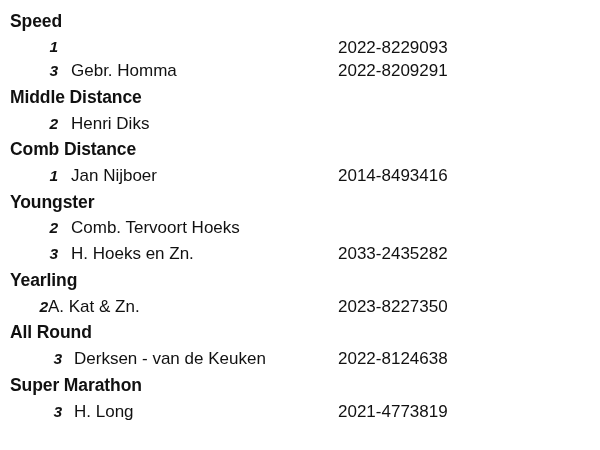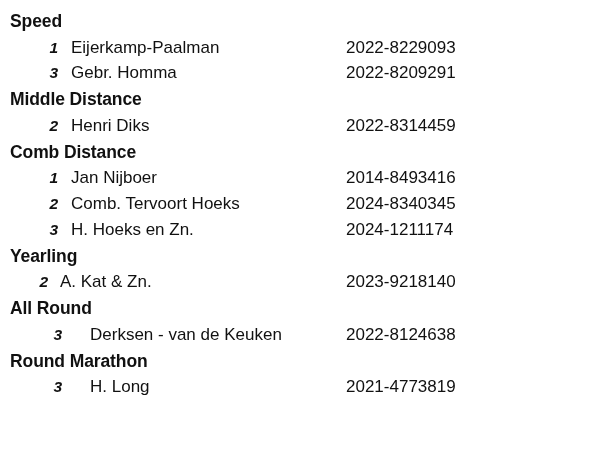--- a/index.html
+++ b/index.html
@@ -46,97 +46,95 @@
   }
   .name {
     font-size: 17px;
     font-weight: normal;
     flex: 0 0 auto;
   }
   .code {
     font-size: 17px;
     font-weight: normal;
     position: absolute;
-    left: 336px;
+    left: 328px;
   }
   .entry-row {
     position: relative;
   }
   
   .ind-a .rank { width: 48px; }
   .ind-a .name { margin-left: 13px; }
   .ind-b .rank { width: 38px; }
-  .ind-b .name { margin-left: 12px; }
+  .ind-b .name { }
   .ind-c .rank { width: 52px; }
-  .ind-c .name { margin-left: 28px; }
+  .ind-c .name { margin-left: 12px; }
 </style>
 </head>
 <body>
 
 <div class="page">
   <div id="sections-root">
       <div class="section">
         <div class="section-title">Speed</div>
         <div class="entry entry-row ind-a">
           <span class="rank">1</span>
-          <span class="name">Eijerkamp-Paalman</span>
           <span class="code">2022-8229093</span>
         </div>
         <div class="entry entry-row ind-a">
           <span class="rank">3</span>
           <span class="name">Gebr. Homma</span>
           <span class="code">2022-8209291</span>
         </div>
       </div>
       <div class="section">
         <div class="section-title">Middle Distance</div>
         <div class="entry entry-row ind-a">
           <span class="rank">2</span>
           <span class="name">Henri Diks</span>
-          <span class="code">2022-8314459</span>
         </div>
       </div>
       <div class="section">
         <div class="section-title">Comb Distance</div>
         <div class="entry entry-row ind-a">
           <span class="rank">1</span>
           <span class="name">Jan Nijboer</span>
           <span class="code">2014-8493416</span>
         </div>
       </div>
       <div class="section">
+        <div class="section-title">Youngster</div>
         <div class="entry entry-row ind-a">
           <span class="rank">2</span>
           <span class="name">Comb. Tervoort Hoeks</span>
-          <span class="code">2024-8340345</span>
         </div>
         <div class="entry entry-row ind-a">
           <span class="rank">3</span>
           <span class="name">H. Hoeks en Zn.</span>
-          <span class="code">2024-1211174</span>
+          <span class="code">2033-2435282</span>
         </div>
       </div>
       <div class="section">
         <div class="section-title">Yearling</div>
         <div class="entry entry-row ind-b">
           <span class="rank">2</span>
           <span class="name">A. Kat &amp; Zn.</span>
-          <span class="code">2023-9218140</span>
+          <span class="code">2023-8227350</span>
         </div>
       </div>
       <div class="section">
         <div class="section-title">All Round</div>
         <div class="entry entry-row ind-c">
           <span class="rank">3</span>
           <span class="name">Derksen - van de Keuken</span>
           <span class="code">2022-8124638</span>
         </div>
       </div>
       <div class="section">
-        <div class="section-title">Round Marathon</div>
+        <div class="section-title">Super Marathon</div>
         <div class="entry entry-row ind-c">
           <span class="rank">3</span>
           <span class="name">H. Long</span>
           <span class="code">2021-4773819</span>
         </div>
       </div>
     </div>
 </div>
 
 </body></html>

